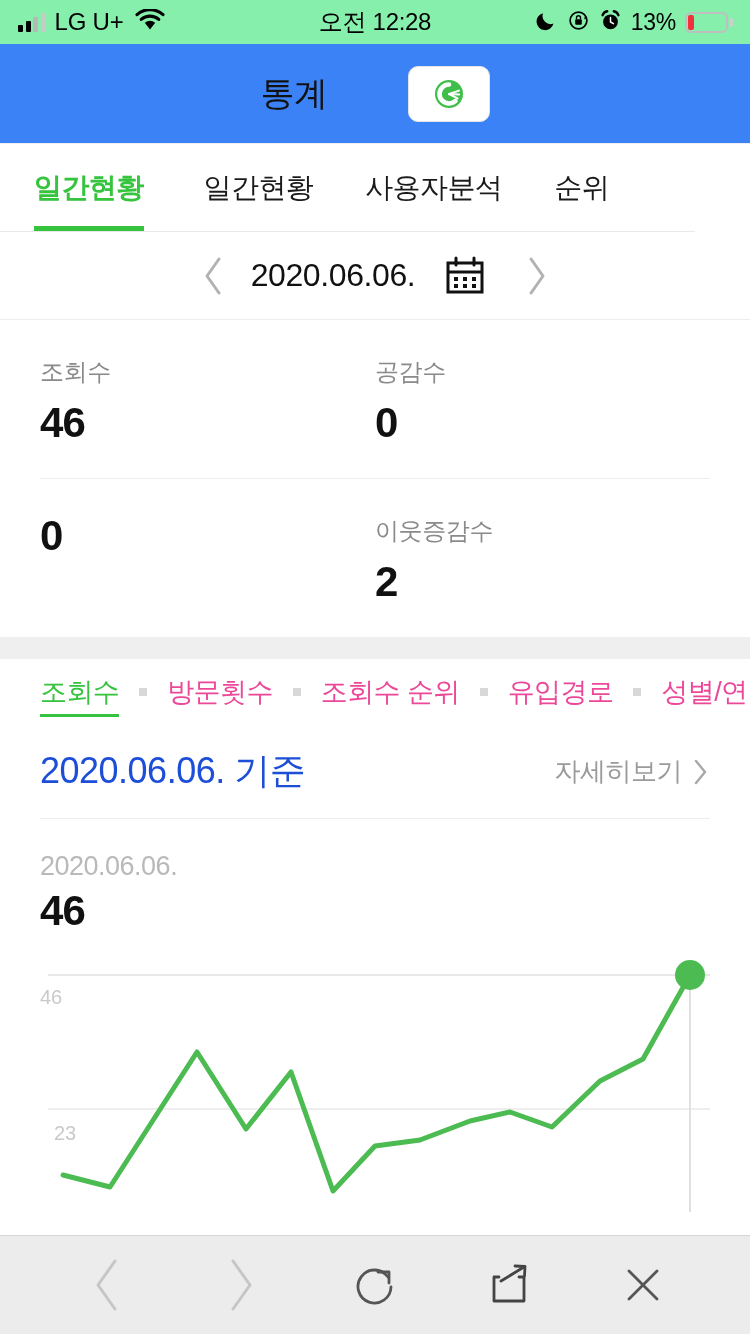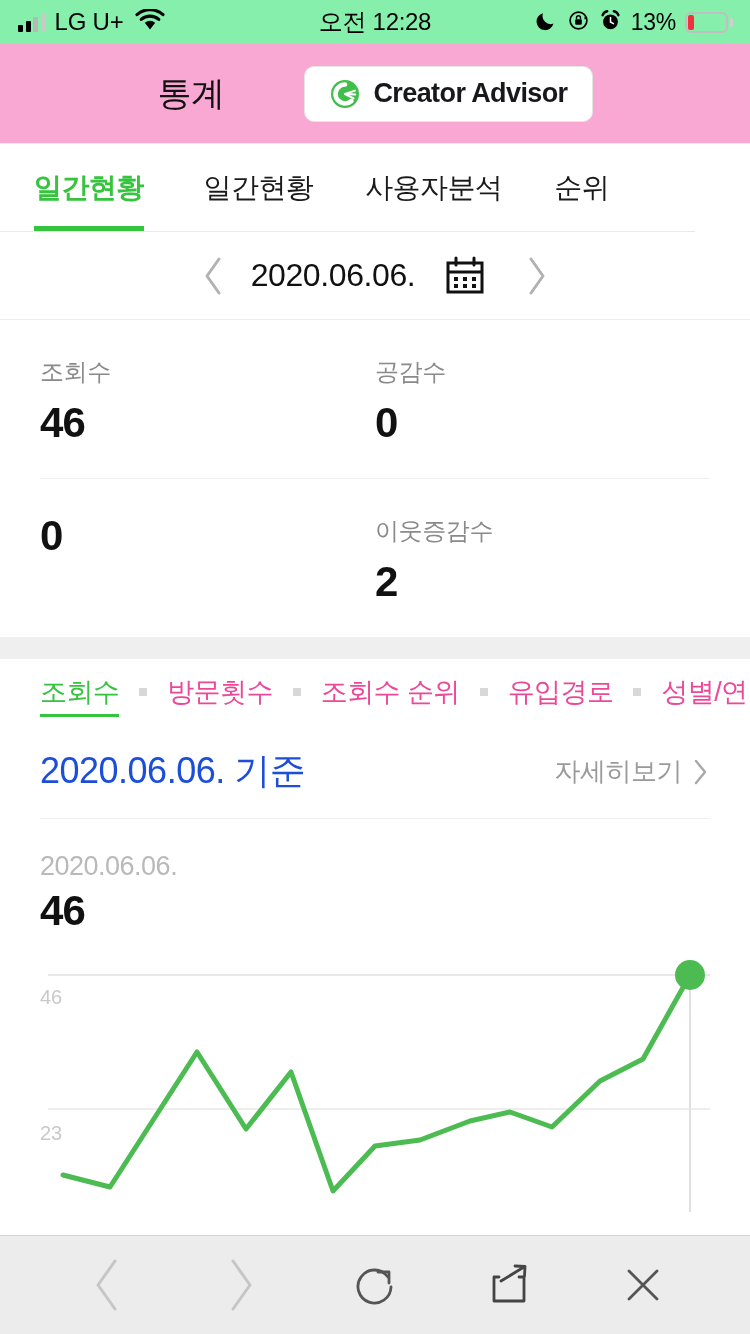--- a/index.html
+++ b/index.html
@@ -45,21 +45,21 @@
     position:absolute; left:3px; top:3px; bottom:3px; width:6px;
     background:#f1323c; border-radius:2px;
   }
   .battery .cap{
     position:absolute; right:-5px; top:6px; width:3px; height:9px;
     background:#cfcfcf; border-radius:0 2px 2px 0;
   }
 
   
   .header{
-    height:100px; width:750px; background:#f9a8d4;
+    height:100px; width:750px; background:#3b82f6;
     display:flex; align-items:center; justify-content:center;
     gap:80px; border-bottom:1px solid #eeeeee;
     position:relative;
   }
   .page-title{ font-size:34px; color:#111; font-weight:500; letter-spacing:-.5px; }
   .ca-btn{
     display:flex; align-items:center; gap:12px;
     height:56px; padding:0 24px;
     border:1px solid #e4e4e4; border-radius:10px;
     background:#fff;
@@ -215,21 +215,20 @@
   <div class="ca-btn">
     <span class="ca-logo">
       <svg width="32" height="32" viewBox="0 0 32 32">
         <circle cx="16" cy="16" r="14" fill="#3fbf4a"></circle>
         <path d="M16 6.5a9.5 9.5 0 1 0 0 19 9.5 9.5 0 0 0 6.4-2.5" stroke="#fff" stroke-width="4.6" fill="none" stroke-linecap="round"></path>
         <path d="M16 16 L26 12.6" stroke="#fff" stroke-width="2" stroke-linecap="round"></path>
         <path d="M16 16 L26.2 16.4" stroke="#fff" stroke-width="2" stroke-linecap="round"></path>
         <path d="M16 16 L24.6 20.4" stroke="#fff" stroke-width="2" stroke-linecap="round"></path>
       </svg>
     </span>
-    <span class="ca-text">Creator Advisor</span>
   </div>
 </div>
 
 <div class="tabs">
   <div class="tab active">
     <span>일간현황</span>
   </div>
   <div class="tab">
     <span>일간현황</span>
   </div>
@@ -316,21 +315,21 @@
     </span>
   </div>
 
   <div class="cp-head">
     <div class="cp-date">2020.06.06.</div>
     <div class="cp-num">46</div>
   </div>
 
   <div class="chart-wrap">
     <span class="y-lab" style="left:0; top:32px;">46</span>
-    <span class="y-lab" style="left:0; top:168px;">23</span>
+    <span class="y-lab" style="left:14px; top:168px;">23</span>
     <svg id="chart-svg" width="670" height="258" viewBox="0 0 670 258">
       <line id="grid-top" x1="8" y1="21" x2="670" y2="21" stroke="#e8e8e8" stroke-width="2"></line>
       <line id="grid-mid" x1="8" y1="155" x2="670" y2="155" stroke="#eeeeee" stroke-width="2"></line>
       <line id="cursor-line" x1="650" y1="21" x2="650" y2="258" stroke="#e0e0e0" stroke-width="2"></line>
       <polyline id="chart-line" fill="none" stroke="#4cbb51" stroke-width="5" stroke-linejoin="round" stroke-linecap="round" points="23,221 70,233 157,98 206,175 251,118 293,237 335,192 380,186 430,167 470,158 512,173 560,127 603,105 650,21"></polyline>
       <circle id="chart-dot" cx="650" cy="21" r="15" fill="#4cbb51"></circle>
     </svg>
   </div>
 </div>
 

